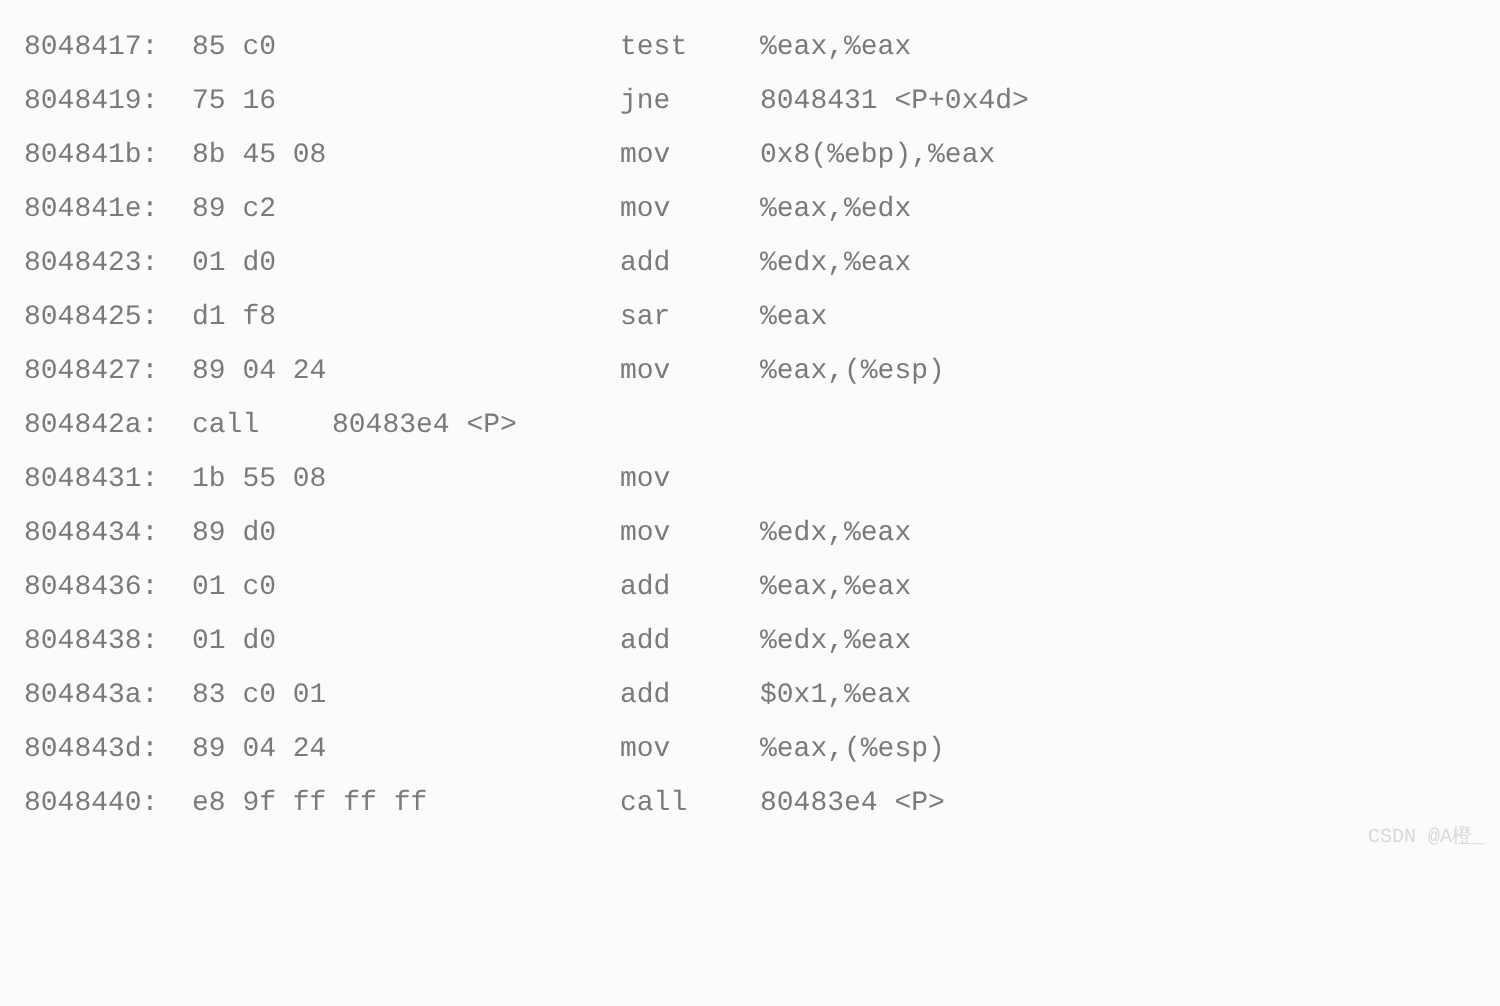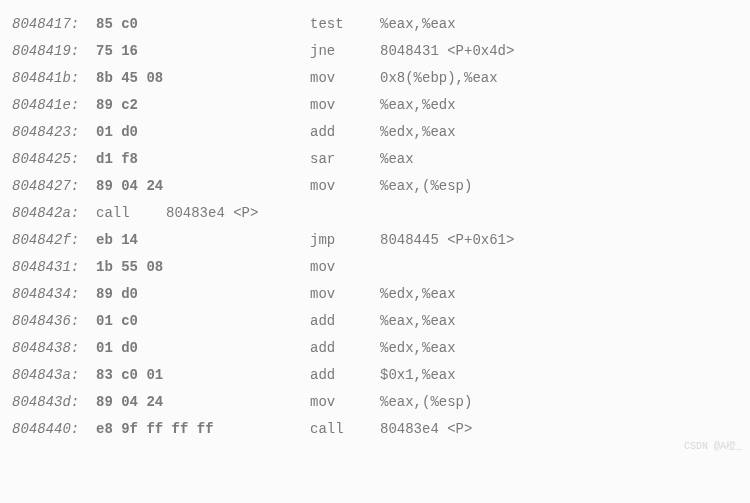--- a/index.html
+++ b/index.html
@@ -22,26 +22,24 @@
     }
     .row {
       display: flex;
       white-space: pre;
       height: 27px;
       align-items: center;
     }
     .addr {
       display: inline-block;
       min-width: 84px;
-      font-style: italic;
     }
     .hex {
       display: inline-block;
       min-width: 214px;
-      font-weight: bold;
     }
     .mnemonic {
       display: inline-block;
       min-width: 70px;
     }
     .operands {
       display: inline-block;
     }
     .watermark {
       position: absolute;
@@ -57,21 +55,20 @@
 
 <div class="disasm" id="listing">
     <div class="row"><span class="addr">8048417:</span><span class="hex">85 c0</span><span class="mnemonic">test</span><span class="operands">%eax,%eax</span></div>
     <div class="row"><span class="addr">8048419:</span><span class="hex">75 16</span><span class="mnemonic">jne</span><span class="operands">8048431 &lt;P+0x4d&gt;</span></div>
     <div class="row"><span class="addr">804841b:</span><span class="hex">8b 45 08</span><span class="mnemonic">mov</span><span class="operands">0x8(%ebp),%eax</span></div>
     <div class="row"><span class="addr">804841e:</span><span class="hex">89 c2</span><span class="mnemonic">mov</span><span class="operands">%eax,%edx</span></div>
     <div class="row"><span class="addr">8048423:</span><span class="hex">01 d0</span><span class="mnemonic">add</span><span class="operands">%edx,%eax</span></div>
     <div class="row"><span class="addr">8048425:</span><span class="hex">d1 f8</span><span class="mnemonic">sar</span><span class="operands">%eax</span></div>
     <div class="row"><span class="addr">8048427:</span><span class="hex">89 04 24</span><span class="mnemonic">mov</span><span class="operands">%eax,(%esp)</span></div>
     <div class="row"><span class="addr">804842a:</span><span class="mnemonic">call</span><span class="operands">80483e4 &lt;P&gt;</span></div>
-    <div class="row"><span class="addr">804842f:</span><span class="hex">eb 14</span><span class="mnemonic">jmp</span><span class="operands">8048445 &lt;P+0x61&gt;</span></div>
     <div class="row"><span class="addr">8048431:</span><span class="hex">1b 55 08</span><span class="mnemonic">mov</span></div>
     <div class="row"><span class="addr">8048434:</span><span class="hex">89 d0</span><span class="mnemonic">mov</span><span class="operands">%edx,%eax</span></div>
     <div class="row"><span class="addr">8048436:</span><span class="hex">01 c0</span><span class="mnemonic">add</span><span class="operands">%eax,%eax</span></div>
     <div class="row"><span class="addr">8048438:</span><span class="hex">01 d0</span><span class="mnemonic">add</span><span class="operands">%edx,%eax</span></div>
     <div class="row"><span class="addr">804843a:</span><span class="hex">83 c0 01</span><span class="mnemonic">add</span><span class="operands">$0x1,%eax</span></div>
     <div class="row"><span class="addr">804843d:</span><span class="hex">89 04 24</span><span class="mnemonic">mov</span><span class="operands">%eax,(%esp)</span></div>
     <div class="row"><span class="addr">8048440:</span><span class="hex">e8 9f ff ff ff</span><span class="mnemonic">call</span><span class="operands">80483e4 &lt;P&gt;</span></div>
   </div>
 
 <div class="watermark">CSDN @A橙_</div>

